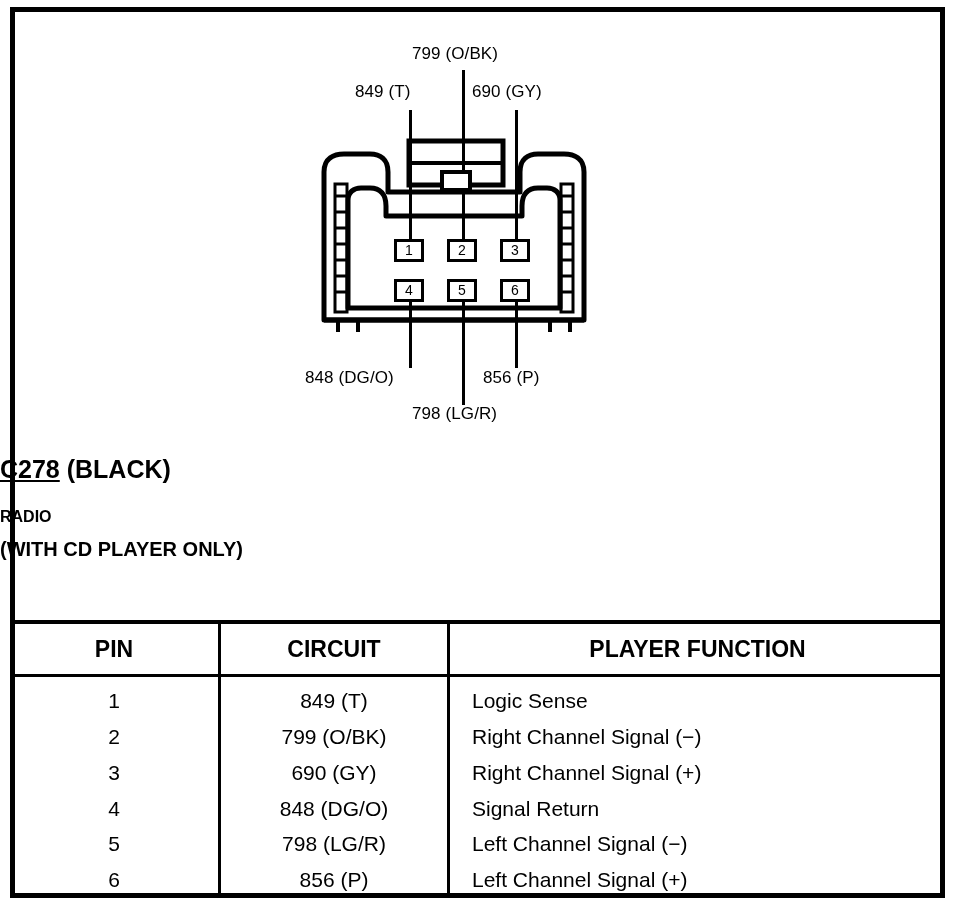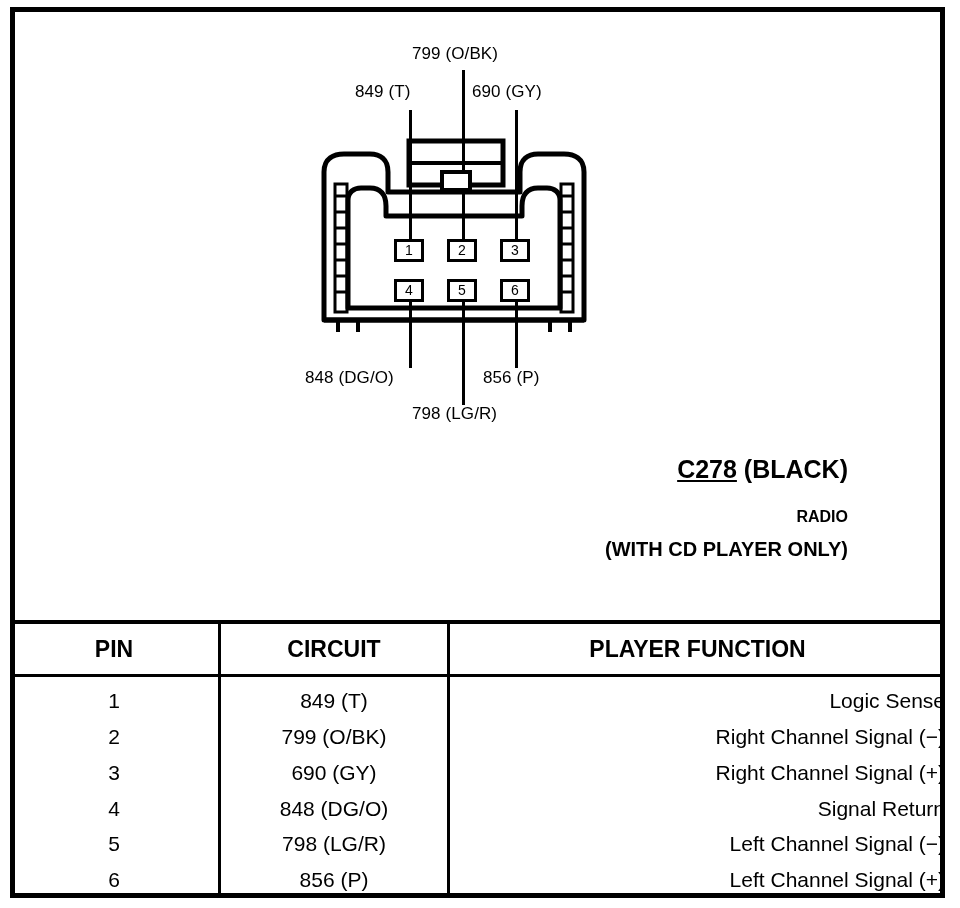--- a/index.html
+++ b/index.html
@@ -75,21 +75,21 @@
     font-size: 14px;
     line-height: 17px;
     text-align: center;
     font-family: "Liberation Sans", sans-serif;
   }
 
   
   .title-line {
     position: absolute;
     width: 848px;
-    text-align: right;
+    text-align: left;
     font-weight: bold;
     white-space: nowrap;
   }
   #title-connector { top: 455px; font-size: 25px; }
   #title-connector .u { text-decoration: underline; }
   #title-device  { top: 508px; font-size: 16px; }
   #title-note    { top: 538px; font-size: 20px; }
 
   
   #pin-table {
@@ -134,21 +134,21 @@
   }
   #pin-table tbody td.cell-pin {
     text-align: center;
   }
   #pin-table tbody td.cell-circ {
     text-align: center;
     border-left: 3px solid #000;
     border-right: 3px solid #000;
   }
   #pin-table tbody td.cell-func {
-    text-align: right;
+    text-align: left;
     padding-left: 22px;
   }
   #pin-table tbody tr:first-child td { padding-top: 6px; }
 </style>
 </head>
 <body>
 
 <div id="page">
 
   <div id="outer-frame"></div>

